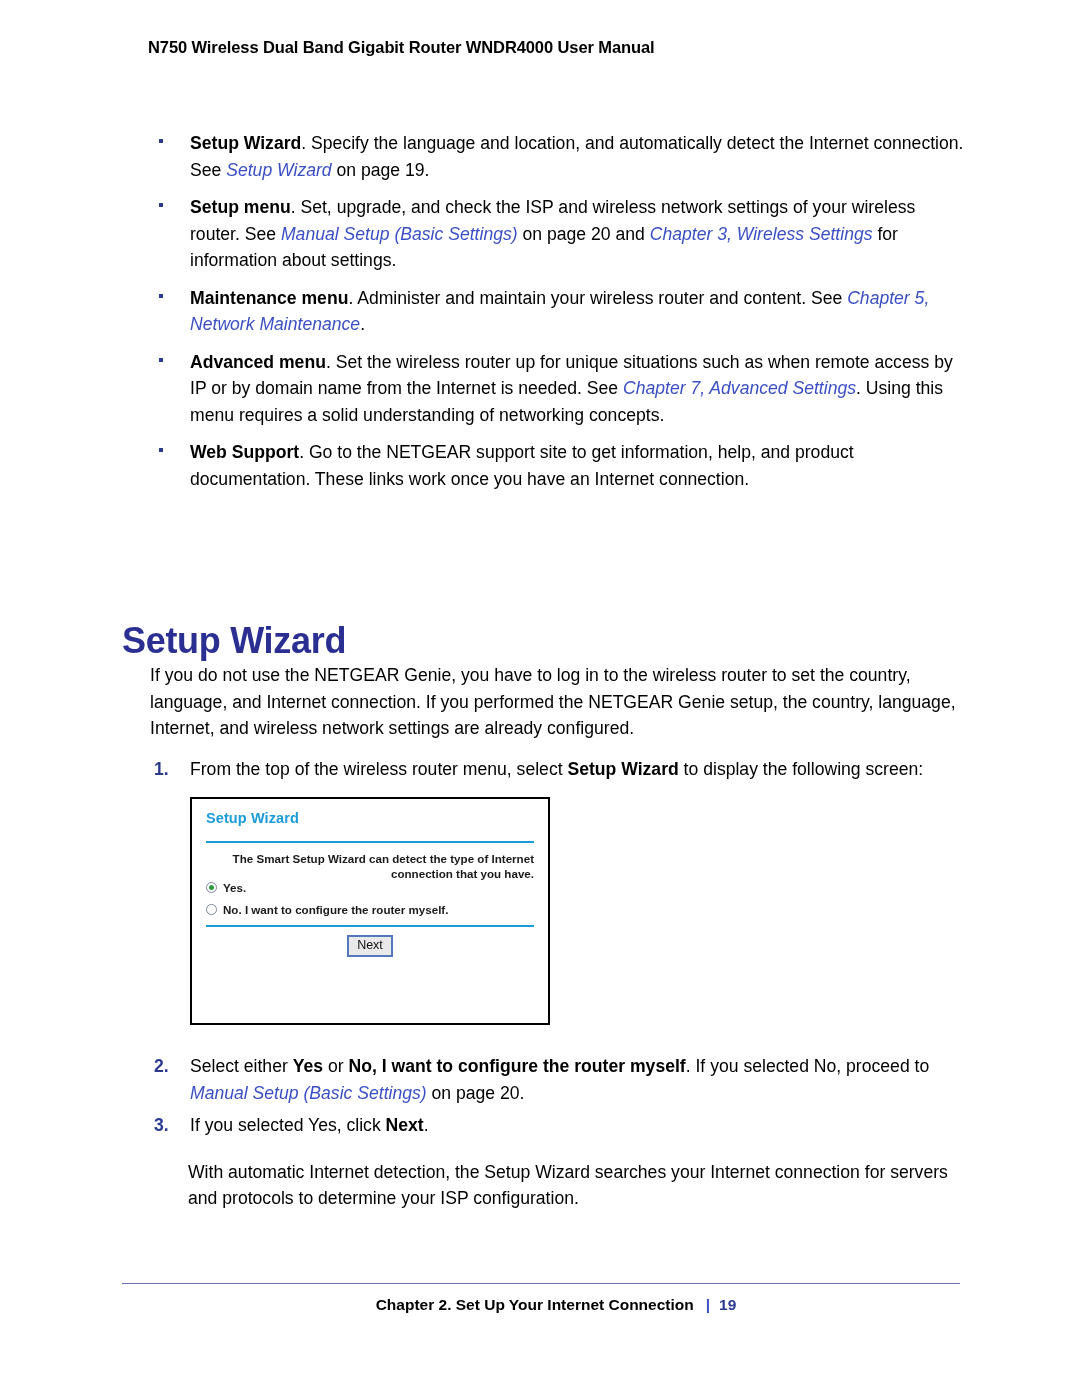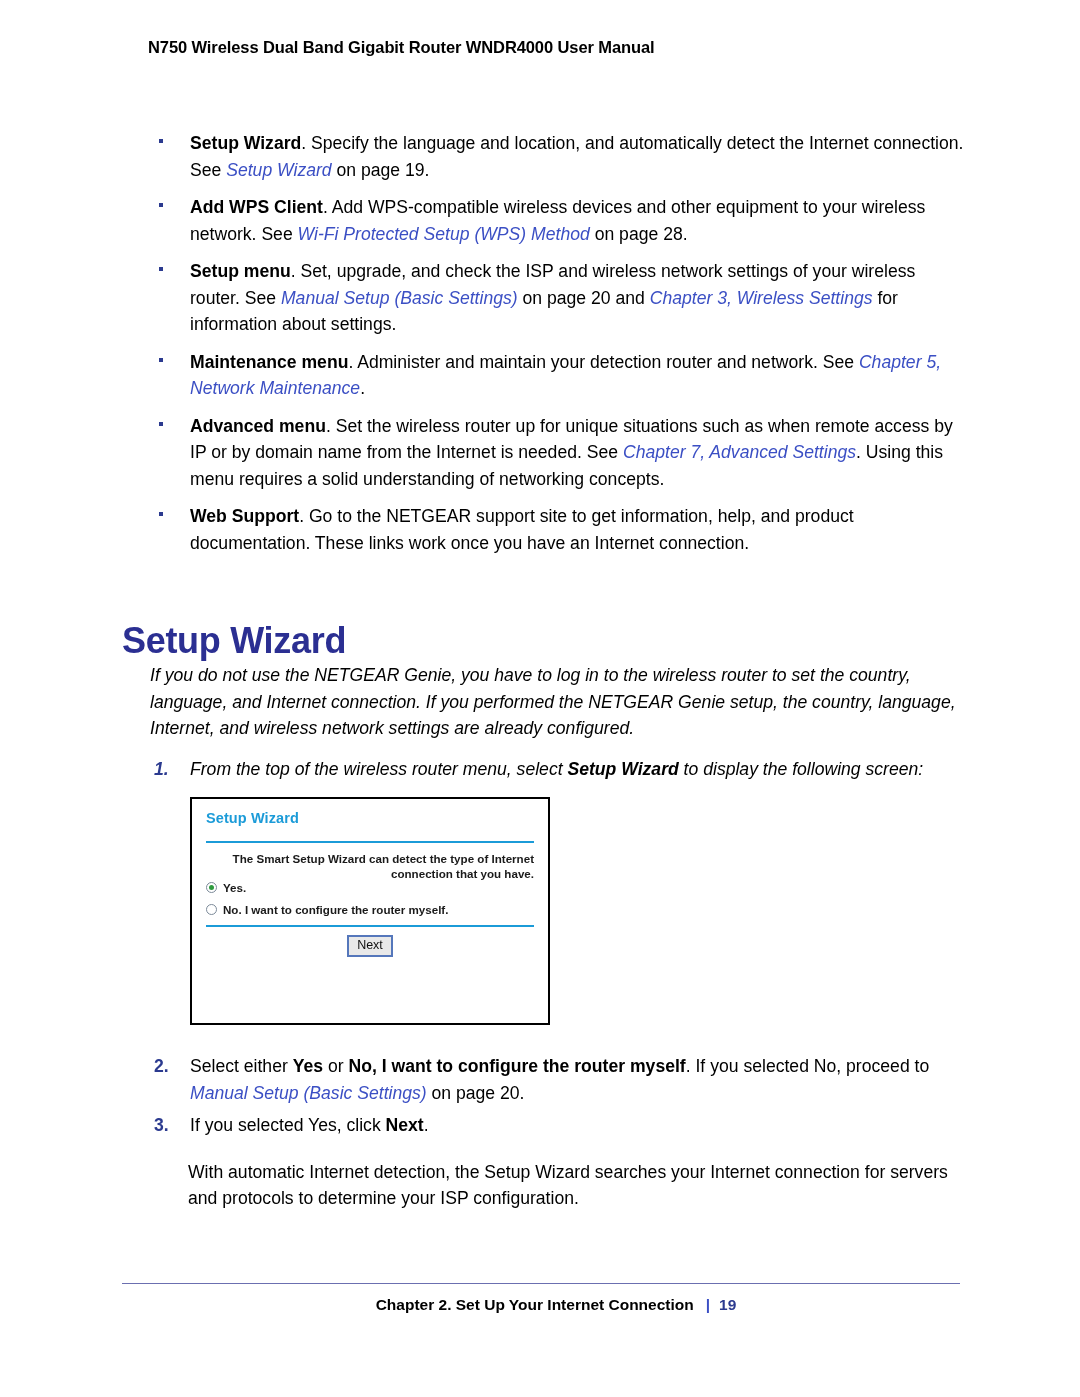--- a/index.html
+++ b/index.html
@@ -75,21 +75,20 @@
     color: #2b2f92;
     letter-spacing: -0.3px;
   }
 
   
   .body-block {
     position: absolute;
     left: 150px;
     top: 662px;
     width: 820px;
-    font-style: italic;
   }
   .para {
     font-size: 17.6px;
     line-height: 26.5px;
     margin: 0 0 14px 0;
     color: #000000;
   }
   .step {
     position: relative;
     padding-left: 40px;
@@ -235,34 +234,30 @@
 <div class="page-header">N750 Wireless Dual Band Gigabit Router WNDR4000 User Manual</div>
 
 <div class="content">
   <ul class="bullet-list">
 
     <li class="bullet-item">
       <span class="bullet-marker"></span>
       <b class="lead">Setup Wizard</b><span>. Specify the language and location, and automatically detect the Internet connection. See </span><i class="xref">Setup Wizard</i><span> on page 19.</span>
     </li>
 
-    <li class="bullet-item">
-      <span class="bullet-marker"></span>
-      <b class="lead">Add WPS Client</b><span>. Add WPS-compatible wireless devices and other equipment to your wireless network. See </span><i class="xref">Wi-Fi Protected Setup (WPS) Method</i><span> on page 28.</span>
-    </li>
 
     <li class="bullet-item">
       <span class="bullet-marker"></span>
       <b class="lead">Setup menu</b><span>. Set, upgrade, and check the ISP and wireless network settings of your wireless router. See </span><i class="xref">Manual Setup (Basic Settings)</i><span> on page 20 and </span><i class="xref">Chapter 3, Wireless Settings</i><span> for information about settings.</span>
     </li>
 
 
     <li class="bullet-item">
       <span class="bullet-marker"></span>
-      <b class="lead">Maintenance menu</b><span>. Administer and maintain your detection router and network. See </span><i class="xref">Chapter 5, Network Maintenance</i><span>.</span>
+      <b class="lead">Maintenance menu</b><span>. Administer and maintain your wireless router and content. See </span><i class="xref">Chapter 5, Network Maintenance</i><span>.</span>
     </li>
 
     <li class="bullet-item">
       <span class="bullet-marker"></span>
       <b class="lead">Advanced menu</b><span>. Set the wireless router up for unique situations such as when remote access by IP or by domain name from the Internet is needed. See </span><i class="xref">Chapter 7, Advanced Settings</i><span>. Using this menu requires a solid understanding of networking concepts.</span>
     </li>
 
     <li class="bullet-item">
       <span class="bullet-marker"></span>
       <b class="lead">Web Support</b><span>. Go to the NETGEAR support site to get information, help, and product documentation. These links work once you have an Internet connection.</span>

